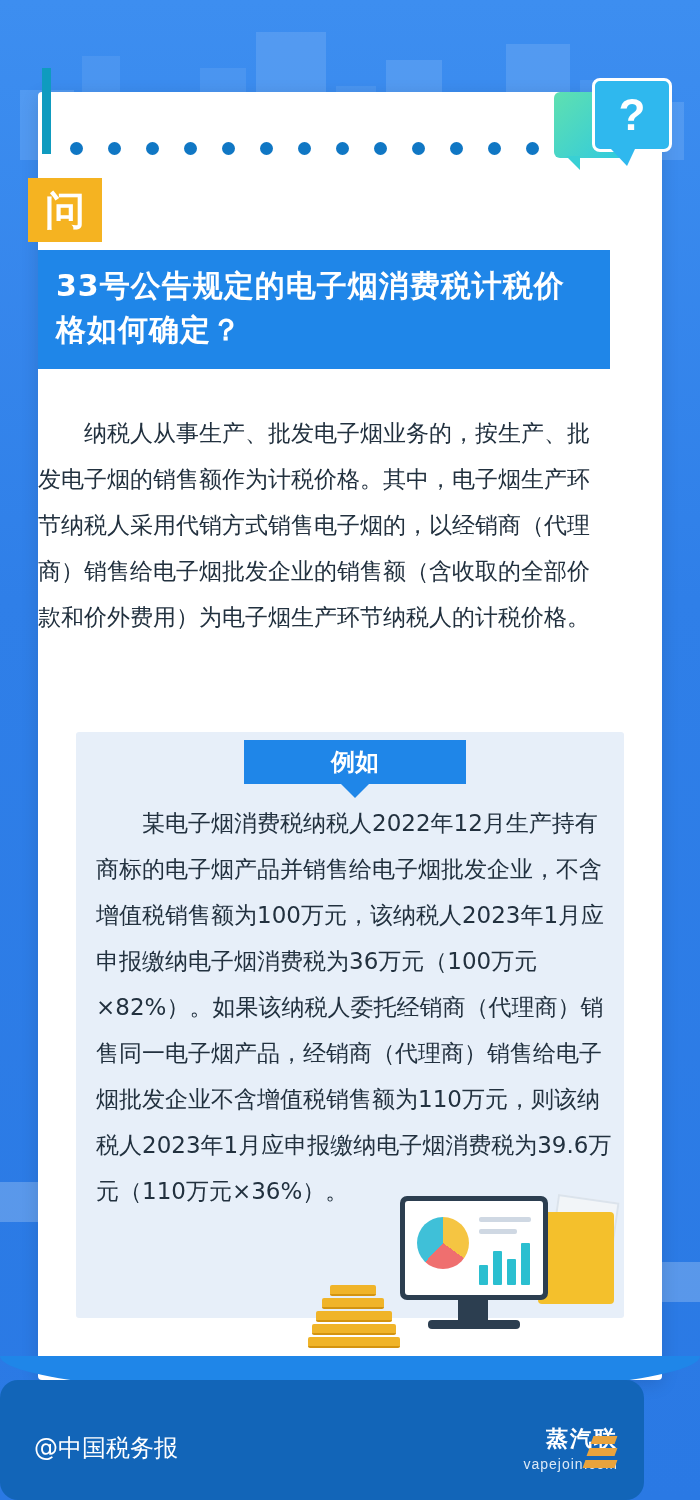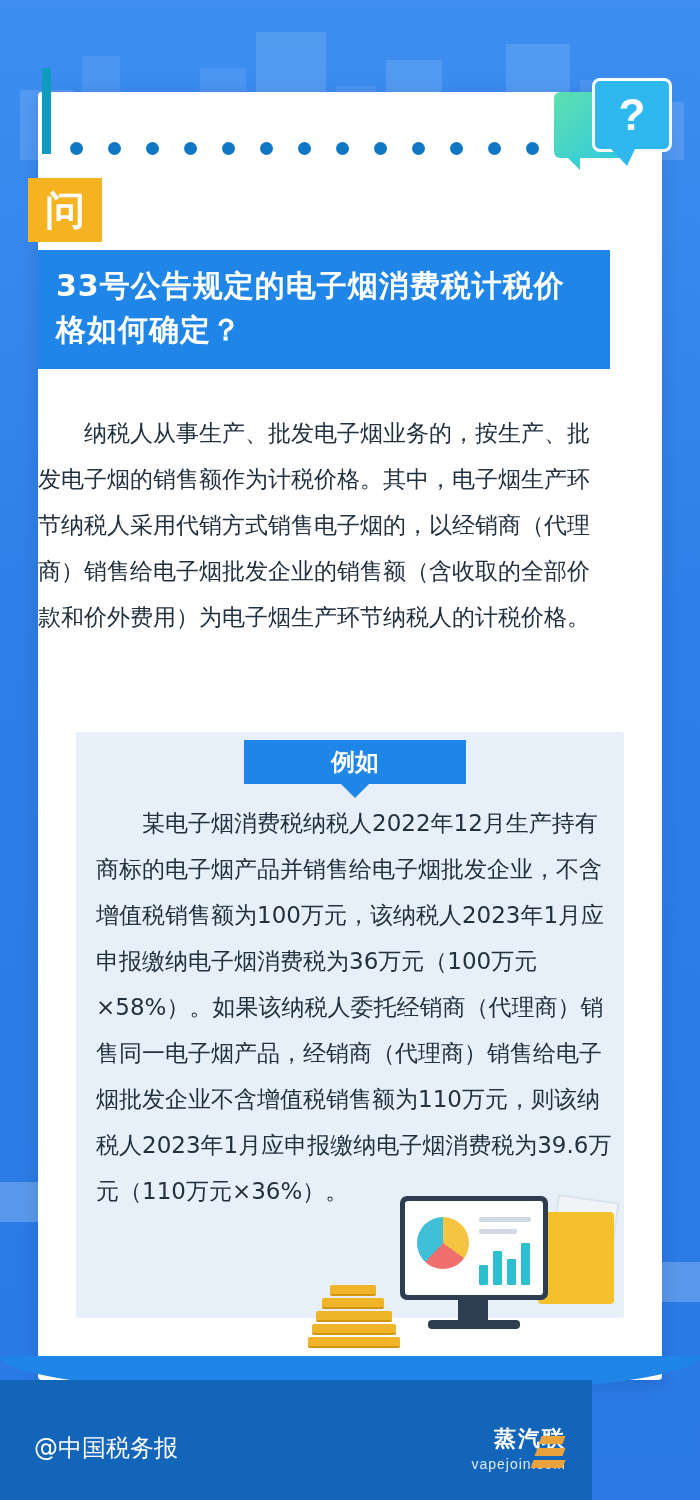--- a/index.html
+++ b/index.html
@@ -145,22 +145,23 @@
     position: absolute; left: 238px; top: 22px; width: 76px; height: 92px;
     background: #f4c02c; border-radius: 4px;
   }
   .paper {
     position: absolute; left: 252px; top: 8px; width: 62px; height: 84px;
     background: #f2f5f8; border: 2px solid #dbe3ec; transform: rotate(8deg);
   }
 
   
   .bottom-bar {
-    position: absolute; left: 0; bottom: 0; width: 592px; height: 120px;
+    position: absolute; left: 0; bottom: 0; width: 644px; height: 120px;
     background: #1265b8;
+    border-radius: 18px;
   }
   .bottom-curve {
     position: absolute; left: 0; bottom: 104px; width: 700px; height: 40px;
     background: #1f86e8; border-radius: 0 0 50% 50%/0 0 100% 100%;
   }
   .source {
     position: absolute; left: 34px; bottom: 36px;
     color: #ffffff; font-size: 24px;
     font-family: "DejaVu Sans", "Liberation Sans", sans-serif;
   }
@@ -221,21 +222,21 @@
 </div>
 
 <div class="wen-badge">问</div>
 
 <div class="title-block">33号公告规定的电子烟消费税计税价格如何确定？</div>
 
 <div class="body-text">纳税人从事生产、批发电子烟业务的，按生产、批发电子烟的销售额作为计税价格。其中，电子烟生产环节纳税人采用代销方式销售电子烟的，以经销商（代理商）销售给电子烟批发企业的销售额（含收取的全部价款和价外费用）为电子烟生产环节纳税人的计税价格。</div>
 
 <div class="example-box"></div>
 <div class="example-tag">例如</div>
-<div class="example-text">某电子烟消费税纳税人2022年12月生产持有商标的电子烟产品并销售给电子烟批发企业，不含增值税销售额为100万元，该纳税人2023年1月应申报缴纳电子烟消费税为36万元（100万元×58%）。如果该纳税人委托经销商（代理商）销售同一电子烟产品，经销商（代理商）销售给电子烟批发企业不含增值税销售额为110万元，则该纳税人2023年1月应申报缴纳电子烟消费税为39.6万元（110万元×36%）。</div>
+<div class="example-text">某电子烟消费税纳税人2022年12月生产持有商标的电子烟产品并销售给电子烟批发企业，不含增值税销售额为100万元，该纳税人2023年1月应申报缴纳电子烟消费税为36万元（100万元×82%）。如果该纳税人委托经销商（代理商）销售同一电子烟产品，经销商（代理商）销售给电子烟批发企业不含增值税销售额为110万元，则该纳税人2023年1月应申报缴纳电子烟消费税为39.6万元（110万元×36%）。</div>
 
 <div class="illus">
   <div class="coins">
     <div class="coin-row" style="left:0;bottom:0;width:92px;"></div>
     <div class="coin-row" style="left:4px;bottom:13px;width:84px;"></div>
     <div class="coin-row" style="left:8px;bottom:26px;width:76px;"></div>
     <div class="coin-row" style="left:14px;bottom:39px;width:62px;"></div>
     <div class="coin-row" style="left:22px;bottom:52px;width:46px;"></div>
   </div>
   <div class="paper"></div>

